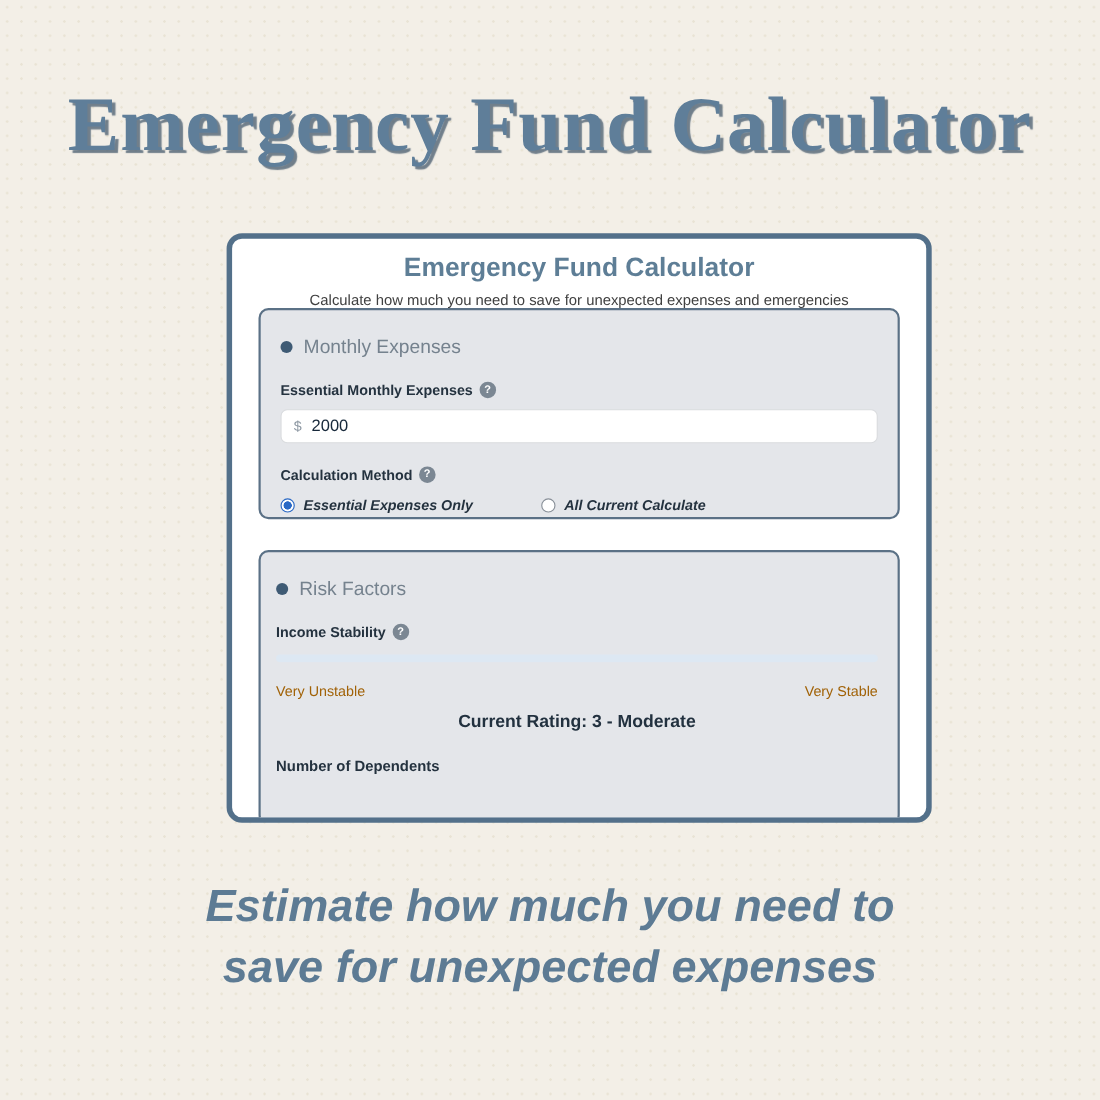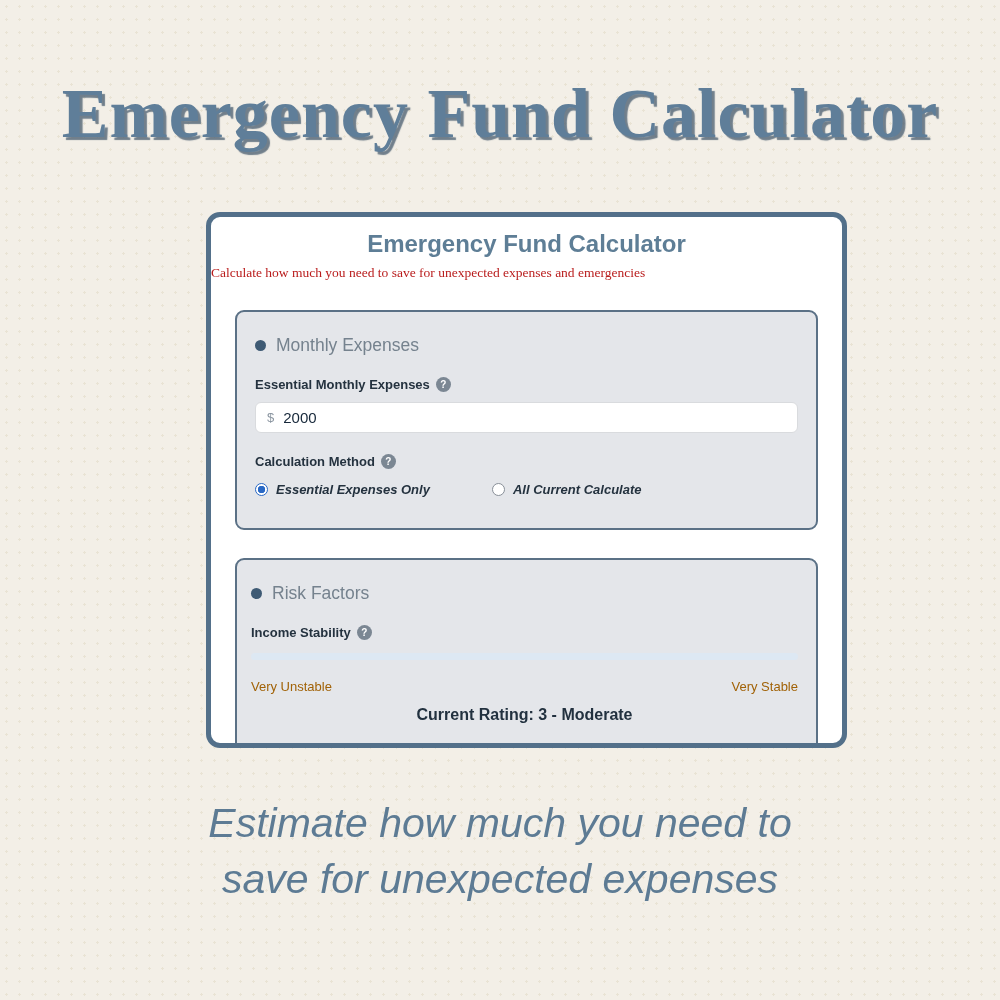--- a/index.html
+++ b/index.html
@@ -32,32 +32,32 @@
     background:#ffffff;
     border:5px solid #53708a;
     border-radius:14px;
     overflow:hidden;
   }
   .card-title {
     margin-top:13px; text-align:center;
     font-size:24px; font-weight:bold; color:#5e7e96;
   }
   .card-subtitle {
-    margin-top:7px; 
-    font-size:13.5px; color:#b91c1c;font-family:Liberation Serif, serif;
+    margin-top:7px; text-align:center;
+    font-size:13.5px; color:#404040;
   }
 
   .section {
     margin:0 24px;
     background:#e4e6ea;
     border:2px solid #5b7186;
     border-radius:9px;
     padding:0 18px;
   }
-  .section-1 { margin-top:29px; height:220px; }
+  .section-1 { height:192px; }
   .section-2 { margin-top:28px; height:250px;padding-left:14px; }
 
   .section-heading {
     display:flex; align-items:center; gap:10px;
     margin-top:23px;
     font-size:17.5px; color:#75828e;
   }
   .bullet { width:11px; height:11px; border-radius:50%; background:#3e5a74; flex:0 0 auto; }
 
   .field-label {
@@ -109,21 +109,21 @@
   }
   .next-field-label {
     margin-top:23px;
     font-size:13.5px; font-weight:bold; color:#24323f;
   }
 
   
   .tagline {
     position:absolute; top:795px; left:0; right:0;
     text-align:center;
-    font-weight:normal; font-style:italic;
+    font-weight:bold; font-style:italic;
     font-size:41px; line-height:56px;
     color:#5d7b94;
   }
 </style>
 </head>
 <body>
 
 <div class="hero-title">Emergency Fund Calculator</div>
 
 <div class="card">

